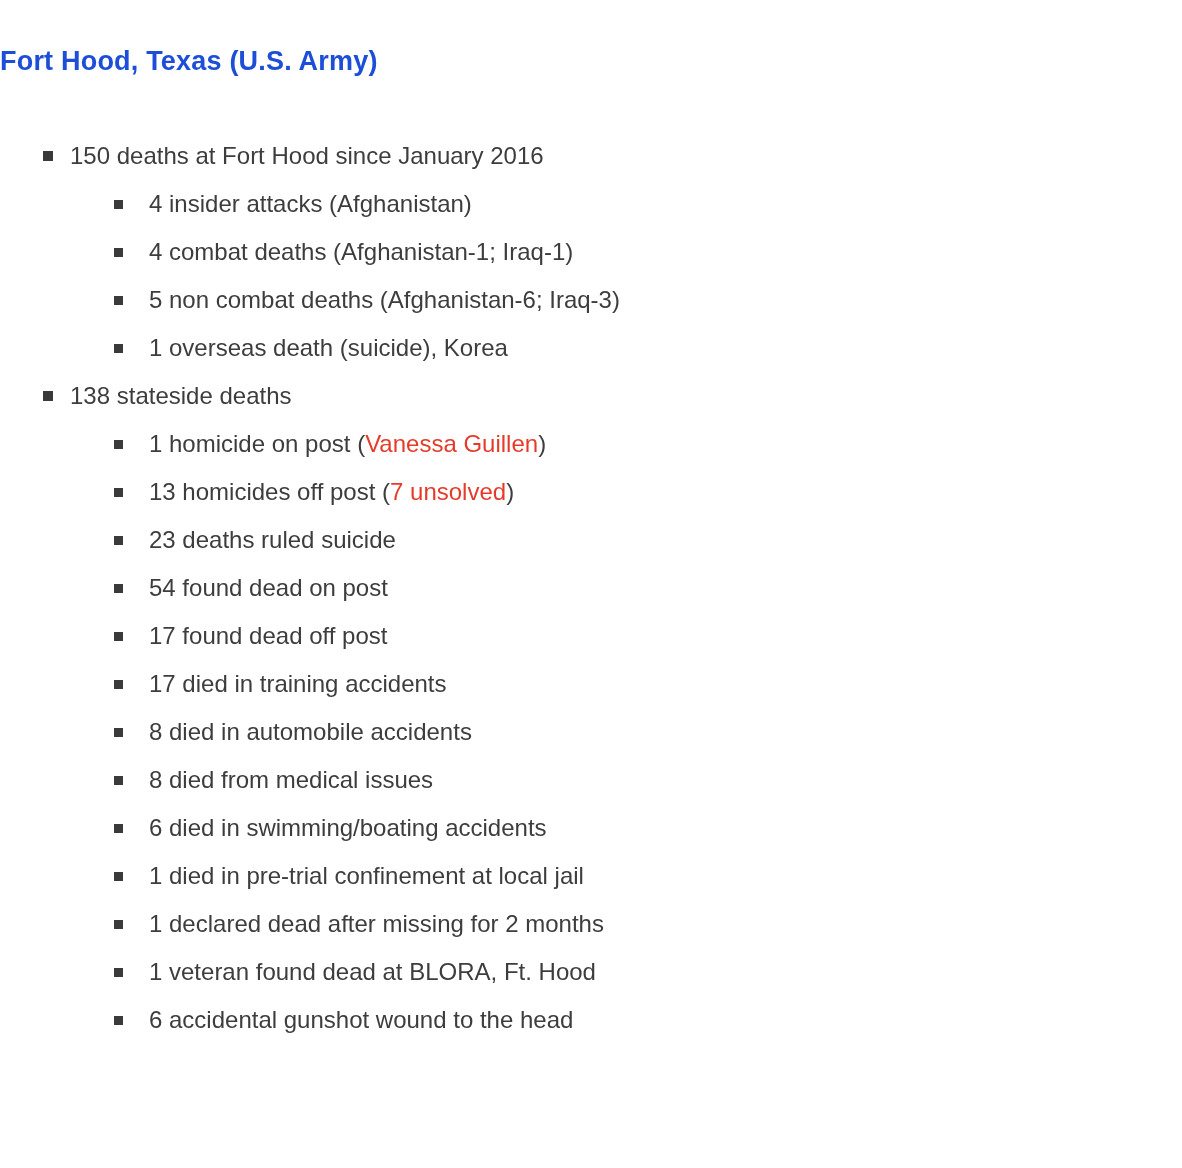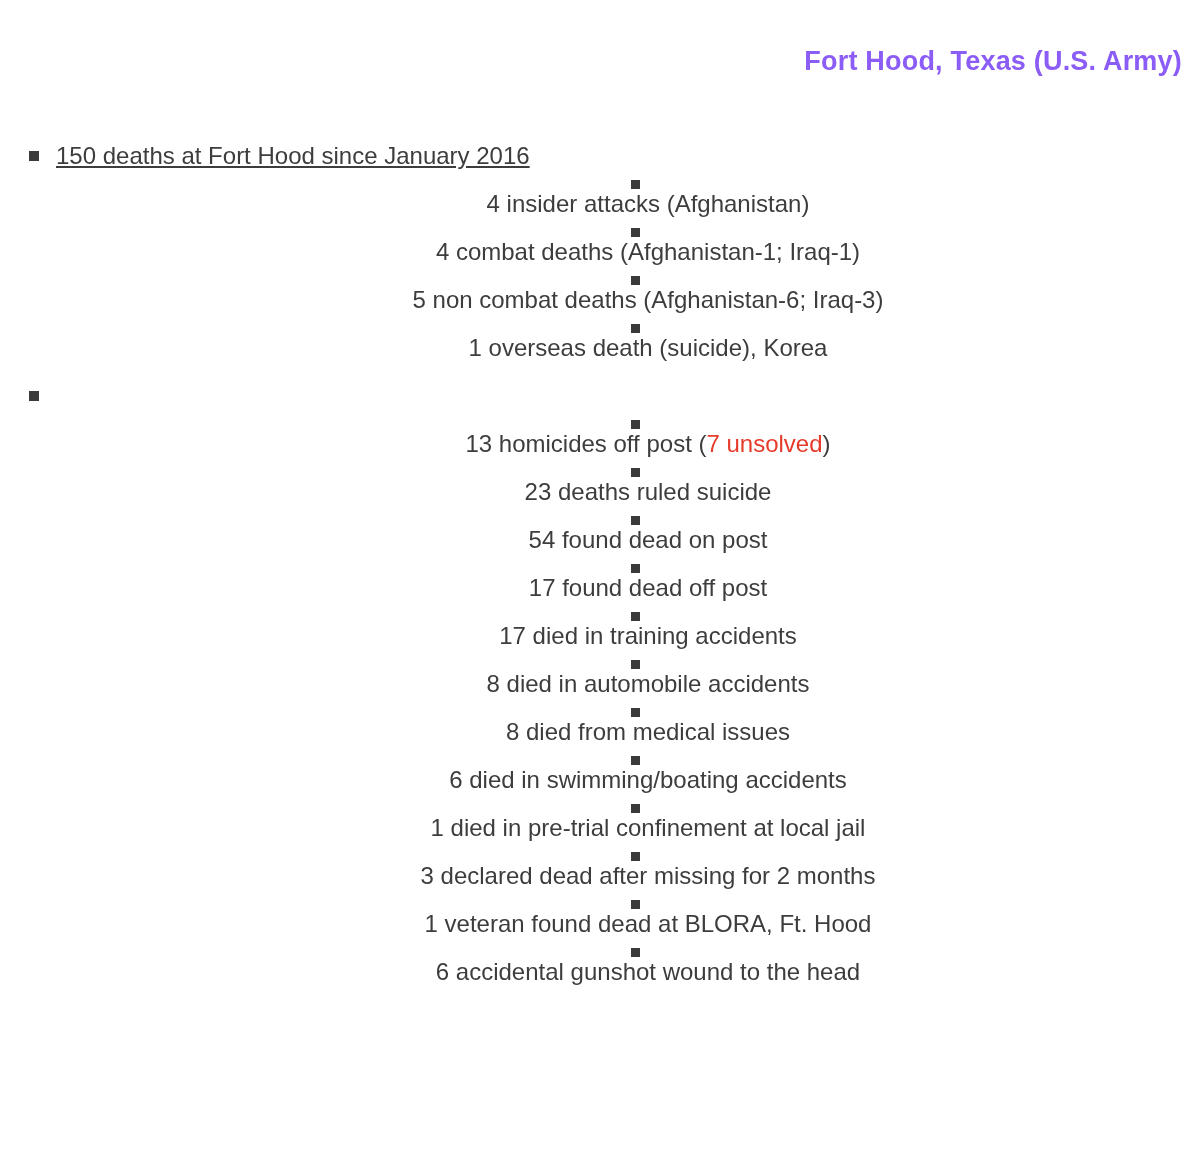--- a/index.html
+++ b/index.html
@@ -11,56 +11,54 @@
     width: 1182px;
     height: 1168px;
     position: relative;
     font-family: "Liberation Sans", sans-serif;
     color: #3d3d3d;
     overflow: hidden;
   }
   .title {
     margin: 0;
     padding-top: 44px;
-    text-align: right;
+    text-align: left;
     font-size: 27px;
     line-height: 34px;
     font-weight: bold;
-    color: #8b5cf6;
+    color: #1d4ed8;
     letter-spacing: 0.2px;
   }
   ul.list {
     list-style: none;
     margin: 54px 0 0 0;
     padding: 0;
   }
   li.item {
     display: flex;
     align-items: center;
     height: 48px;
     font-size: 24px;
     line-height: 30px;
   }
   li.item .bullet {
     flex: 0 0 auto;
     background: #3a3a3a;
     display: inline-block;
   }
   li.level-1 {
-    padding-left: 29px;
-    text-decoration: underline;
+    padding-left: 43px;
   }
   li.level-1 .bullet {
     width: 10px;
     height: 10px;
     margin-right: 17px;
   }
   li.level-2 {
     padding-left: 114px;
-    flex-direction: column;
   }
   li.level-2 .bullet {
     width: 9px;
     height: 9px;
     margin-right: 26px;
   }
   .text {
     white-space: pre;
   }
   .red {
@@ -89,20 +87,25 @@
       <li class="item level-2">
         <span class="bullet"></span>
         <span class="text"><span class="">5 non combat deaths (Afghanistan-6; Iraq-3)</span></span>
       </li>
       <li class="item level-2">
         <span class="bullet"></span>
         <span class="text"><span class="">1 overseas death (suicide), Korea</span></span>
       </li>
       <li class="item level-1">
         <span class="bullet"></span>
+        <span class="text"><span class="">138 stateside deaths</span></span>
+      </li>
+      <li class="item level-2">
+        <span class="bullet"></span>
+        <span class="text"><span class="">1 homicide on post (</span><span class="red">Vanessa Guillen</span><span class="">)</span></span>
       </li>
       <li class="item level-2">
         <span class="bullet"></span>
         <span class="text"><span class="">13 homicides off post (</span><span class="red">7 unsolved</span><span class="">)</span></span>
       </li>
       <li class="item level-2">
         <span class="bullet"></span>
         <span class="text"><span class="">23 deaths ruled suicide</span></span>
       </li>
       <li class="item level-2">
@@ -128,21 +131,21 @@
       <li class="item level-2">
         <span class="bullet"></span>
         <span class="text"><span class="">6 died in swimming/boating accidents</span></span>
       </li>
       <li class="item level-2">
         <span class="bullet"></span>
         <span class="text"><span class="">1 died in pre-trial confinement at local jail</span></span>
       </li>
       <li class="item level-2">
         <span class="bullet"></span>
-        <span class="text"><span class="">3 declared dead after missing for 2 months</span></span>
+        <span class="text"><span class="">1 declared dead after missing for 2 months</span></span>
       </li>
       <li class="item level-2">
         <span class="bullet"></span>
         <span class="text"><span class="">1 veteran found dead at BLORA, Ft. Hood</span></span>
       </li>
       <li class="item level-2">
         <span class="bullet"></span>
         <span class="text"><span class="">6 accidental gunshot wound to the head</span></span>
       </li>
     </ul>

